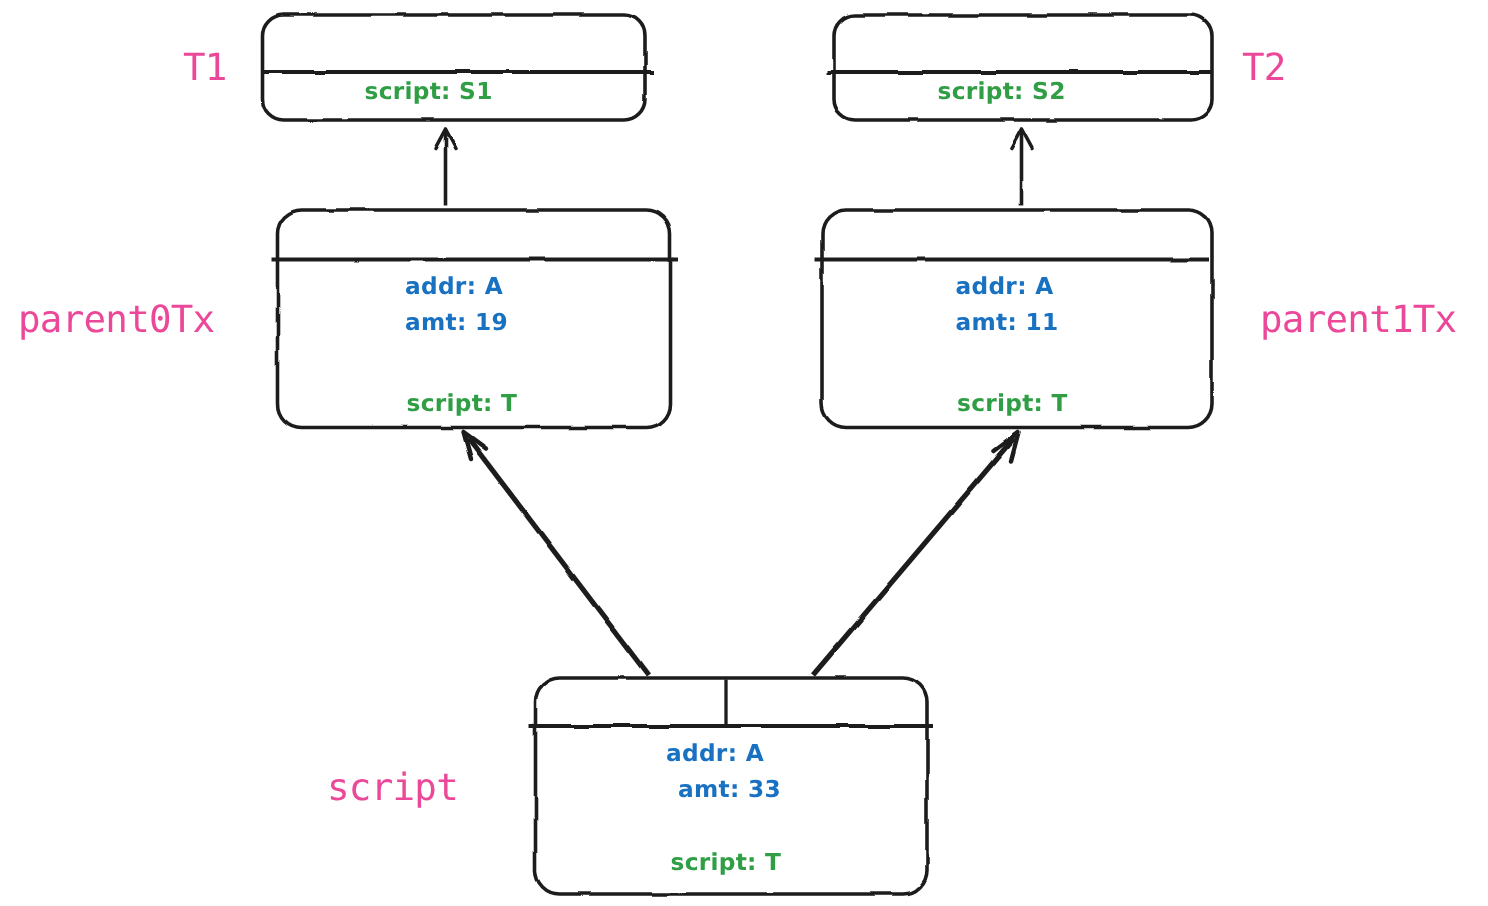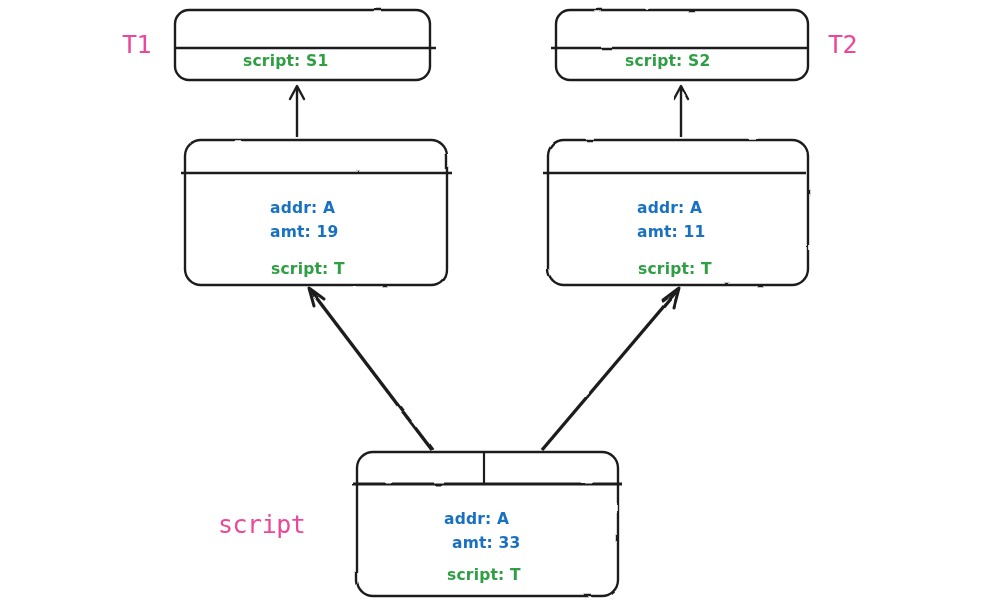--- a/index.html
+++ b/index.html
@@ -29,21 +29,21 @@
     letter-spacing: -0.5px;
     white-space: nowrap;
   }
   .field {
     position: absolute;
     font-family: "DejaVu Sans", sans-serif;
     font-size: 15.5px;
     white-space: nowrap;
     letter-spacing: 0.2px;
   }
-  .field.addr, .field.amt { color: #1971c2; font-weight: 600; margin-top: 17px; }
+  .field.addr, .field.amt { color: #1971c2; font-weight: 600; }
   .field.script { color: #2f9e44; font-weight: 600; }
 </style>
 </head>
 <body>
 
 <div id="canvas">
 
   <svg id="scene" viewBox="0 0 992 604">
     <defs>
       <filter id="rough" x="-20%" y="-20%" width="140%" height="140%">
@@ -98,20 +98,22 @@
       <g>
         <line x1="542" y1="450" x2="676" y2="292" stroke="#1e1e1e" stroke-width="3.4"></line>
         <path d="M 663 300 L 679 288 L 674 307" fill="none" stroke="#1e1e1e" stroke-width="3" stroke-linecap="round" stroke-linejoin="round"></path>
       </g>
 
     </g>
   </svg>
 
   <div class="node-label" style="left:122px; top:30px;">T1</div>
   <div class="node-label" style="left:828px; top:30px;">T2</div>
+  <div class="node-label" style="left:12px; top:198px;">parent0Tx</div>
+  <div class="node-label" style="left:840px; top:198px;">parent1Tx</div>
   <div class="node-label" style="left:218px; top:510px;">script</div>
 
   <div class="field script" style="left:243px; top:52px;text-align:right;">script: S1</div>
 
   <div class="field script" style="left:625px; top:52px;">script: S2</div>
 
   <div class="field addr" style="left:270px; top:182px;">addr: A</div>
   <div class="field amt" style="left:270px; top:206px;">amt: 19</div>
   <div class="field script" style="left:271px; top:260px;">script: T</div>
 

